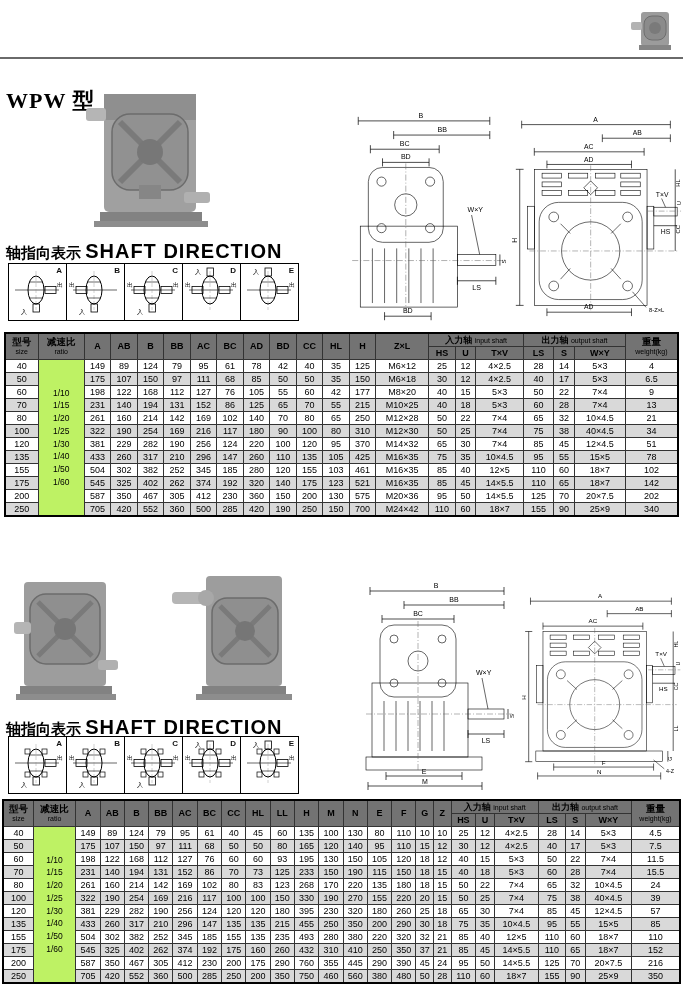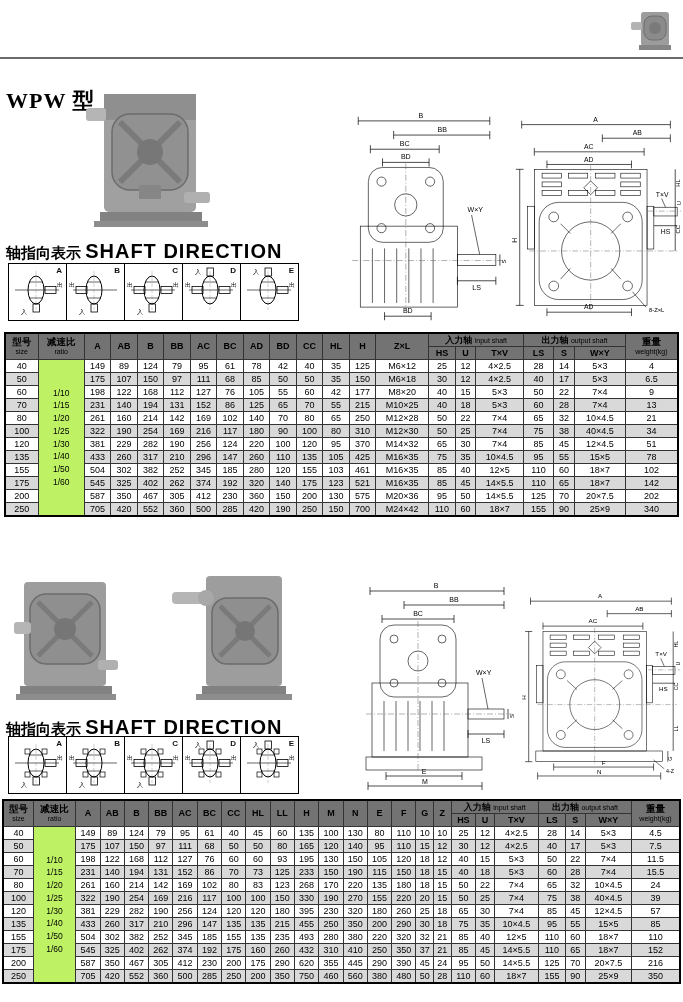--- a/index.html
+++ b/index.html
@@ -1126,21 +1126,21 @@
             <td>200</td>
             <td>587</td>
             <td>350</td>
             <td>467</td>
             <td>305</td>
             <td>412</td>
             <td>230</td>
             <td>200</td>
             <td>175</td>
             <td>290</td>
-            <td>620</td>
+            <td>760</td>
             <td>355</td>
             <td>445</td>
             <td>290</td>
             <td>390</td>
             <td>45</td>
             <td>24</td>
             <td>95</td>
             <td>50</td>
             <td>14×5.5</td>
             <td>125</td>

